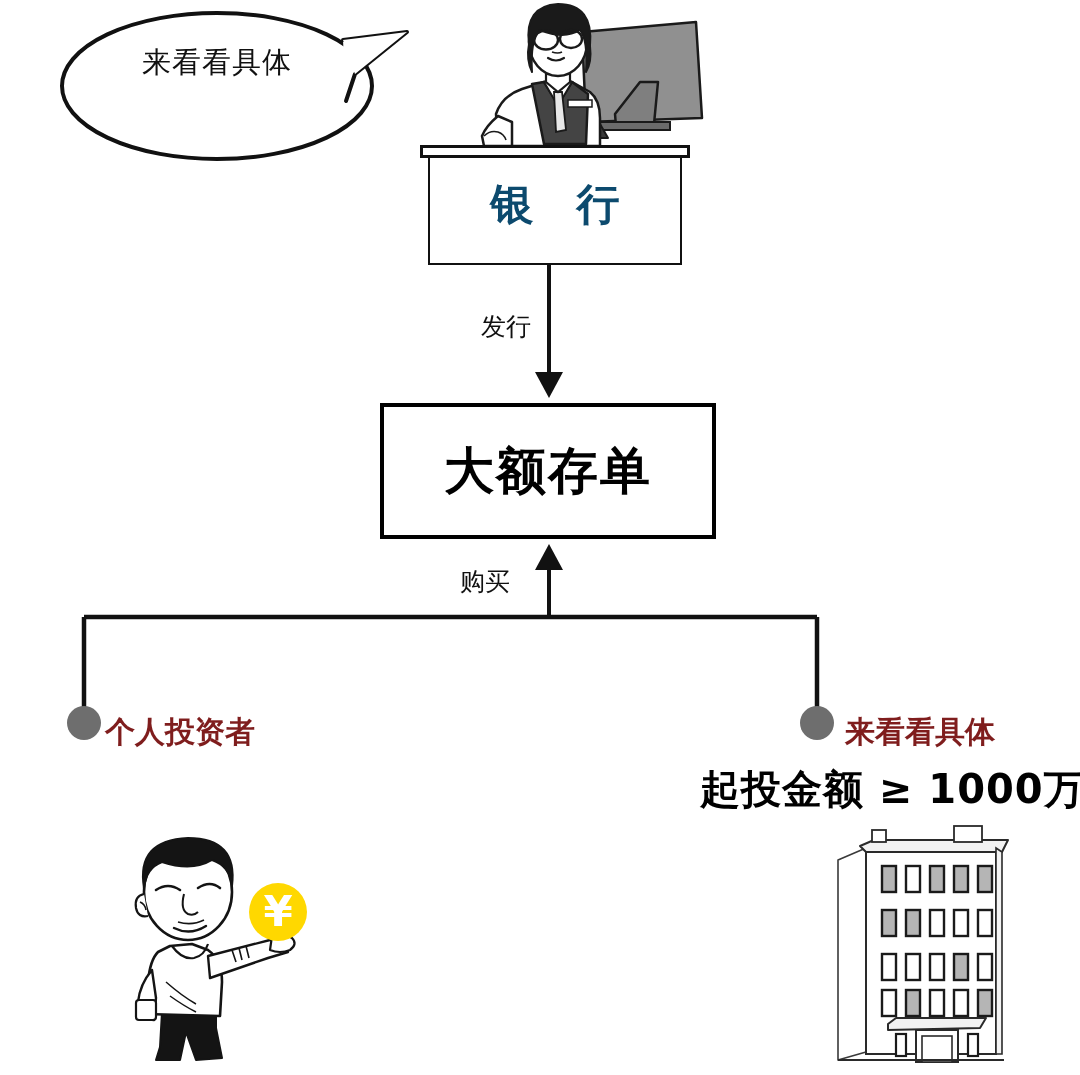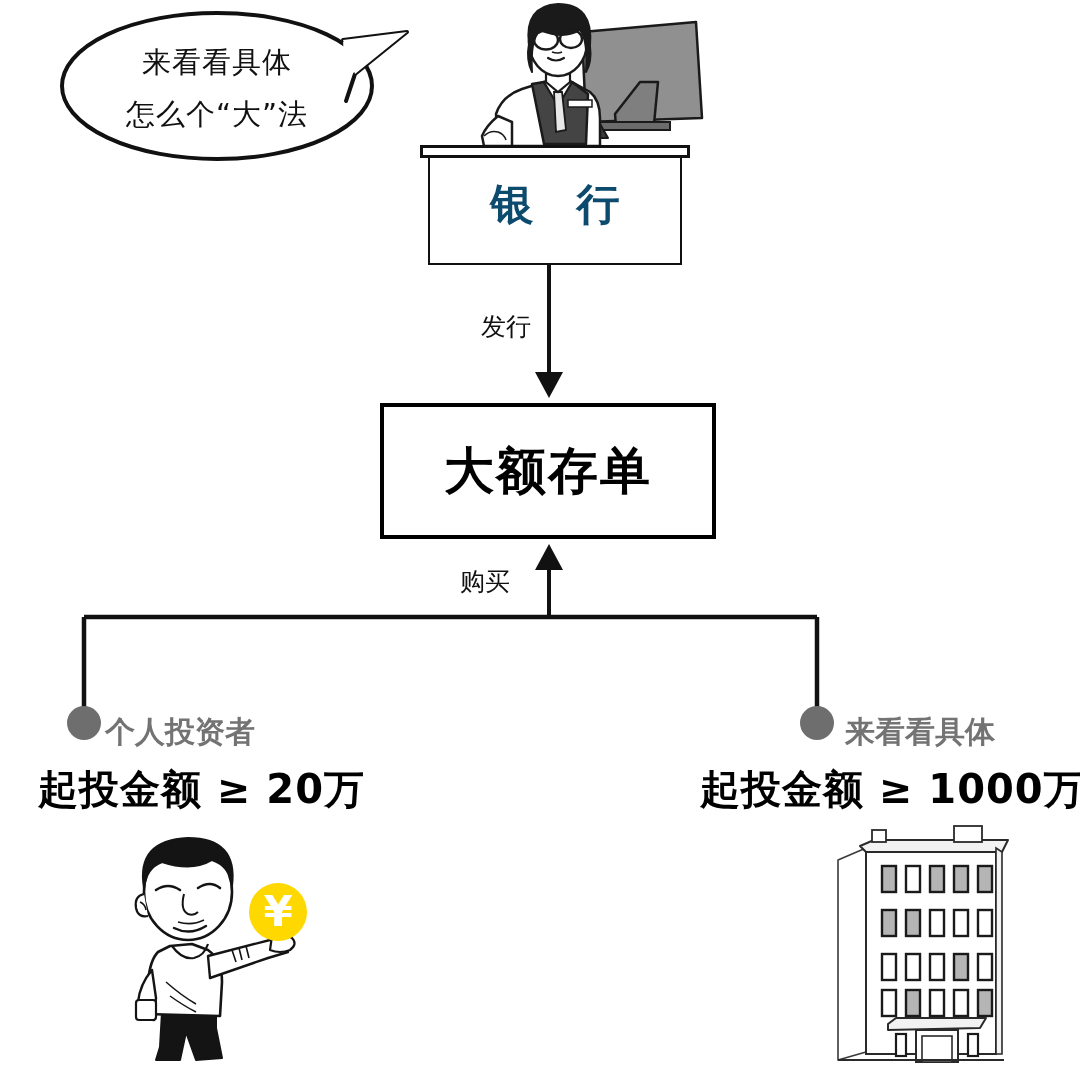--- a/index.html
+++ b/index.html
@@ -117,21 +117,21 @@
     border-radius: 50%;
     background: #6e6e6e;
     z-index: 5;
   }
   #dot-left  { left: 67px;  top: 706px; }
   #dot-right { left: 800px; top: 706px; }
 
   .node-title {
     font-size: 30px;
     font-weight: bold;
-    color: #737373;
+    color: #7f1d1d;
     white-space: nowrap;
     font-family: "DejaVu Sans", "Liberation Sans", sans-serif;
     z-index: 5;
   }
   #title-left  { left: 105px; top: 712px; }
   #title-right { left: 845px; top: 712px; }
 
   .node-amount {
     font-size: 40px;
     font-weight: bold;
@@ -161,21 +161,20 @@
 <div id="page">
 
   <svg id="bubble-svg" width="370" height="170" viewBox="0 0 370 170">
     <ellipse cx="165" cy="80" rx="155" ry="73" fill="#ffffff" stroke="#111111" stroke-width="4"></ellipse>
     <path d="M 291 34 L 355 26 L 303 68 L 294 95" fill="#ffffff" stroke="#111111" stroke-width="4" stroke-linejoin="round" stroke-linecap="round"></path>
     <path d="M 291 34 L 355 26 L 303 68" fill="#ffffff" stroke="none"></path>
   </svg>
   <div id="bubble-wrap" class="abs">
     <div id="bubble-text">
       <div>来看看具体</div>
-      <div>怎么个“大”法</div>
     </div>
   </div>
 
   <svg id="teller-svg" width="270" height="160" viewBox="0 0 270 160">
 
     <g>
       <path d="M 142 36 L 256 26 L 262 122 L 146 126 Z" fill="#909090" stroke="#1a1a1a" stroke-width="2.5" stroke-linejoin="round"></path>
       <path d="M 175 118 L 200 86 L 218 86 L 214 128 L 176 130 Z" fill="#7f7f7f" stroke="#1a1a1a" stroke-width="2.5" stroke-linejoin="round"></path>
       <rect x="150" y="126" width="80" height="8" fill="#6b6b6b" stroke="#1a1a1a" stroke-width="2"></rect>
     </g>
@@ -229,21 +228,20 @@
 
   <div id="label-issue" class="abs edge-label">发行</div>
   <div id="label-buy" class="abs edge-label">购买</div>
 
   <div id="main-box" class="abs">
     <span id="main-box-label">大额存单</span>
   </div>
 
   <div id="dot-left" class="abs node-dot"></div>
   <div id="title-left" class="abs node-title">个人投资者</div>
-  <div id="amount-left" class="abs node-amount">起投金额 ≥ 20万</div>
 
   <div id="dot-right" class="abs node-dot"></div>
   <div id="title-right" class="abs node-title">来看看具体</div>
   <div id="amount-right" class="abs node-amount">起投金额 ≥ 1000万</div>
 
   <svg id="person-svg" width="230" height="245" viewBox="0 0 230 245">
 
     <path d="M 62 180 L 60 215 L 56 228 L 80 228 L 86 200 L 96 228 L 122 226
              L 116 196 L 116 176 Z" fill="#141414" stroke="#141414" stroke-width="2" stroke-linejoin="round"></path>
 

